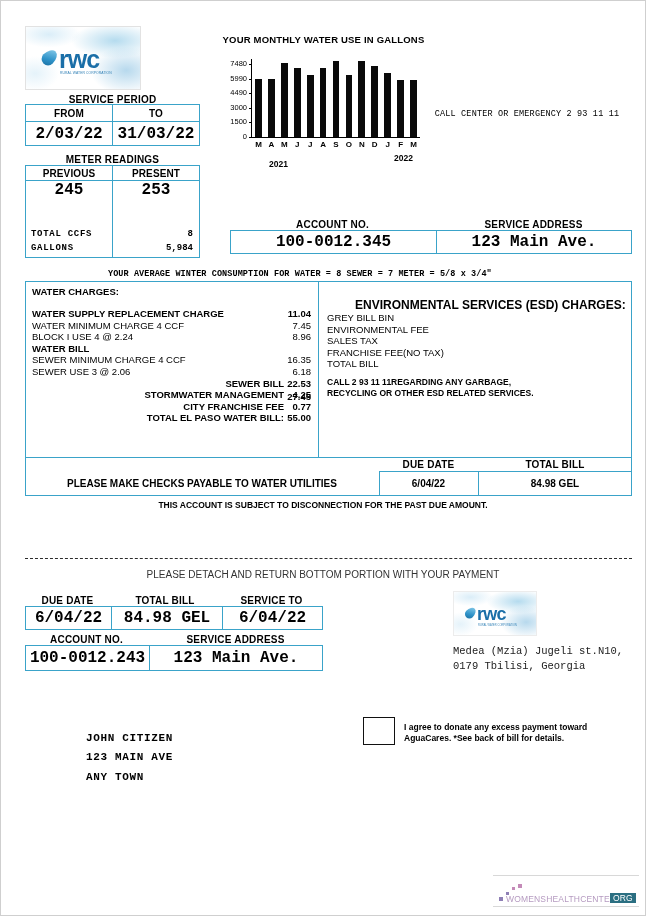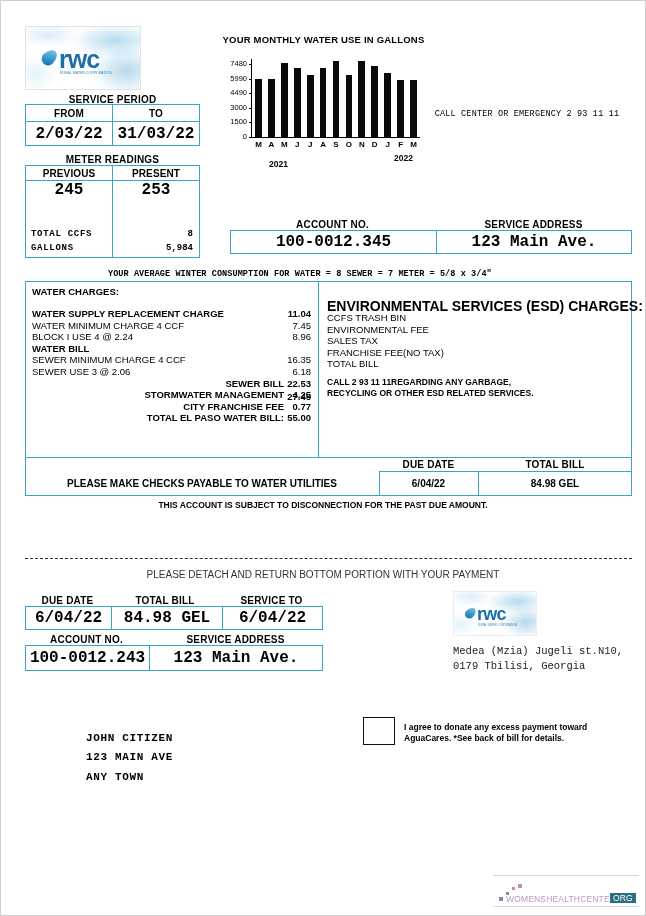--- a/index.html
+++ b/index.html
@@ -179,21 +179,22 @@
     text-align: right;
     font-family: "Liberation Sans", sans-serif;
     font-size: 9.5px;
   }
   .b { font-weight: bold; }
 
   .esd-head {
     position: absolute;
     font-family: "Liberation Sans", sans-serif;
     font-weight: bold;
-    font-size: 14px;
+    font-size: 12px;
+    margin-left: 28px;
   }
   .esd-item {
     position: absolute;
     font-family: "Liberation Sans", sans-serif;
     font-size: 9.5px;
   }
   .esd-note {
     position: absolute;
     font-family: "Liberation Sans", sans-serif;
     font-weight: bold;
@@ -431,21 +432,21 @@
       <div class="chg-label b" style="position: absolute; top: 388.2px; font-family: &quot;Liberation Sans&quot;, sans-serif; font-size: 9.5px; white-space: nowrap; left: 31px; width: 252px; text-align: right;">STORMWATER MANAGEMENT</div>
       <div class="chg-amt b" style="top: 388.2px; left: 260px; width: 50px;">4.25</div>
       <div class="chg-label b" style="position: absolute; top: 399.8px; font-family: &quot;Liberation Sans&quot;, sans-serif; font-size: 9.5px; white-space: nowrap; left: 31px; width: 252px; text-align: right;">CITY FRANCHISE FEE</div>
       <div class="chg-amt b" style="top: 399.8px; left: 260px; width: 50px;">0.77</div>
       <div class="chg-label b" style="position: absolute; top: 411.4px; font-family: &quot;Liberation Sans&quot;, sans-serif; font-size: 9.5px; white-space: nowrap; left: 31px; width: 252px; text-align: right;">TOTAL EL PASO WATER BILL:</div>
       <div class="chg-amt b" style="top: 411.4px; left: 260px; width: 50px;">55.00</div>
     </div>
 
   <div class="esd-head" style="left:326px; top:297px;">ENVIRONMENTAL SERVICES (ESD) CHARGES:</div>
   <div id="esd-items">
-      <div class="esd-item" style="left: 326px; top: 311px;">CCFS TRASH BIN</div>
+      <div class="esd-item" style="left: 326px; top: 311px;">GREY BILL BIN</div>
       <div class="esd-item" style="left: 326px; top: 322.6px;">ENVIRONMENTAL FEE</div>
       <div class="esd-item" style="left: 326px; top: 334.2px;">SALES TAX</div>
       <div class="esd-item" style="left: 326px; top: 345.8px;">FRANCHISE FEE(NO TAX)</div>
       <div class="esd-item" style="left: 326px; top: 357.4px;">TOTAL BILL</div>
     </div>
   <div class="esd-note" style="left:326px; top:376px;">
     <div>CALL 2 93 11 11REGARDING ANY GARBAGE,</div>
     <div>RECYCLING OR OTHER ESD RELATED SERVICES.</div>
   </div>
 

